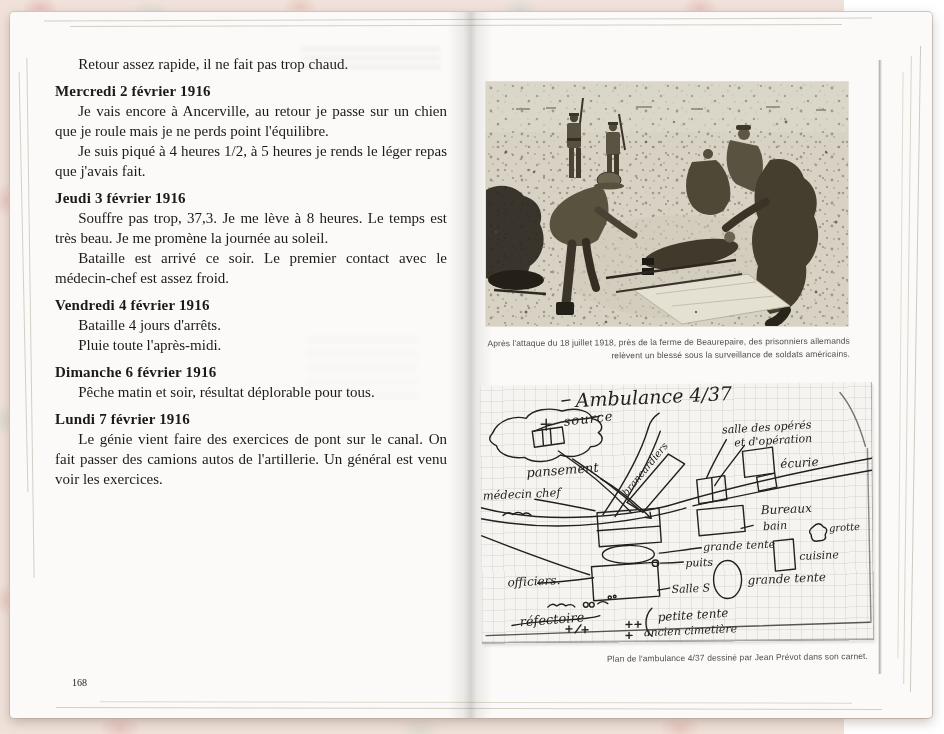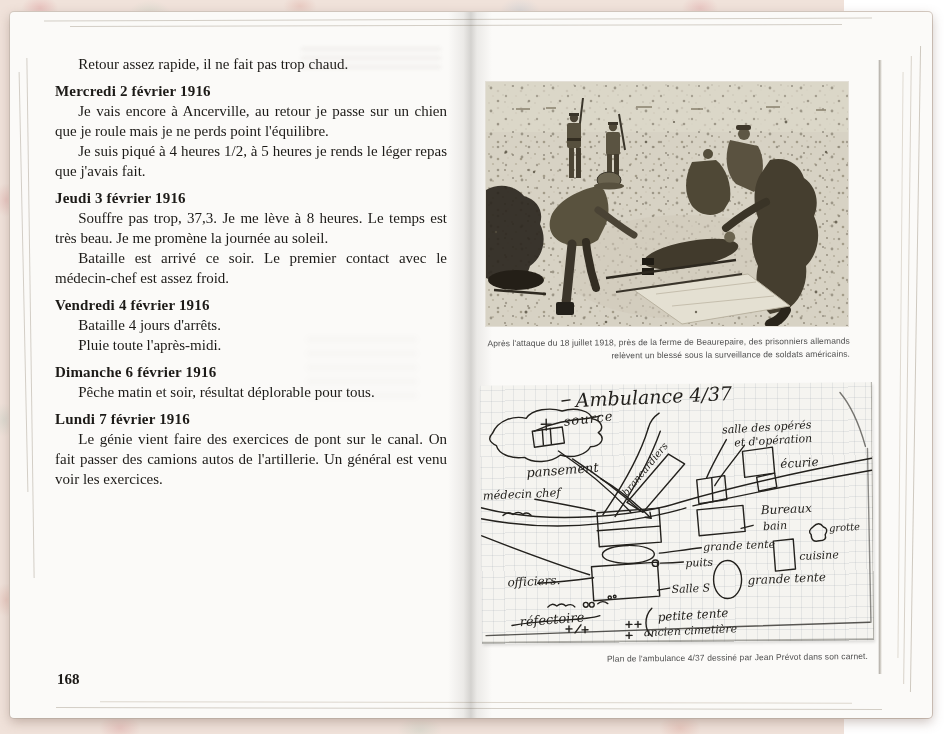--- a/index.html
+++ b/index.html
@@ -43,21 +43,21 @@
   .crease{position:absolute;left:868px;top:48px;bottom:44px;width:4px;
     background:linear-gradient(90deg,transparent,#b7b3ac 40%,#cfcbc4 60%,transparent);}
   .gutter{position:absolute;left:438px;top:0;bottom:0;width:44px;
     background:linear-gradient(90deg,rgba(0,0,0,0),rgba(96,90,84,.10) 35%,rgba(72,68,62,.22) 52%,rgba(96,90,84,.10) 66%,rgba(0,0,0,0));}
 
   
   .page-left{position:absolute;left:45px;top:26px;width:392px;height:656px;color:#1c1a17;}
   .text-col{padding-top:16px;font-size:15px;line-height:20px;text-align:justify;}
   .text-col p{margin:0;text-indent:1.55em;}
   .entry h3{font-size:15px;line-height:20px;margin:7px 0 0 0;letter-spacing:.2px;}
-  .page-number{position:absolute;left:2px;bottom:6px;font-size:15px;font-weight:bold;}
+  .page-number{position:absolute;left:17px;bottom:6px;font-size:10px;}
   .ghost{position:absolute;right:6px;top:10px;width:140px;height:26px;opacity:.45;filter:blur(2px);
     background:repeating-linear-gradient(180deg,rgba(125,120,112,.35) 0 2px,transparent 2px 9px);}
   .ghost2{position:absolute;right:30px;top:300px;width:110px;height:70px;opacity:.25;filter:blur(3px);
     background:repeating-linear-gradient(180deg,rgba(125,120,112,.30) 0 3px,transparent 3px 14px);}
 
   
   .page-right{position:absolute;left:468px;top:20px;width:442px;height:682px;text-align:right;}
   .photo-fig{position:absolute;left:8px;top:50px;width:362px;height:244px;box-shadow:0 0 0 1px #e3dfd6;}
   .photo-fig svg{display:block;}
   .caption{font-family:"Liberation Sans","DejaVu Sans",sans-serif;font-size:8.5px;line-height:12.5px;

